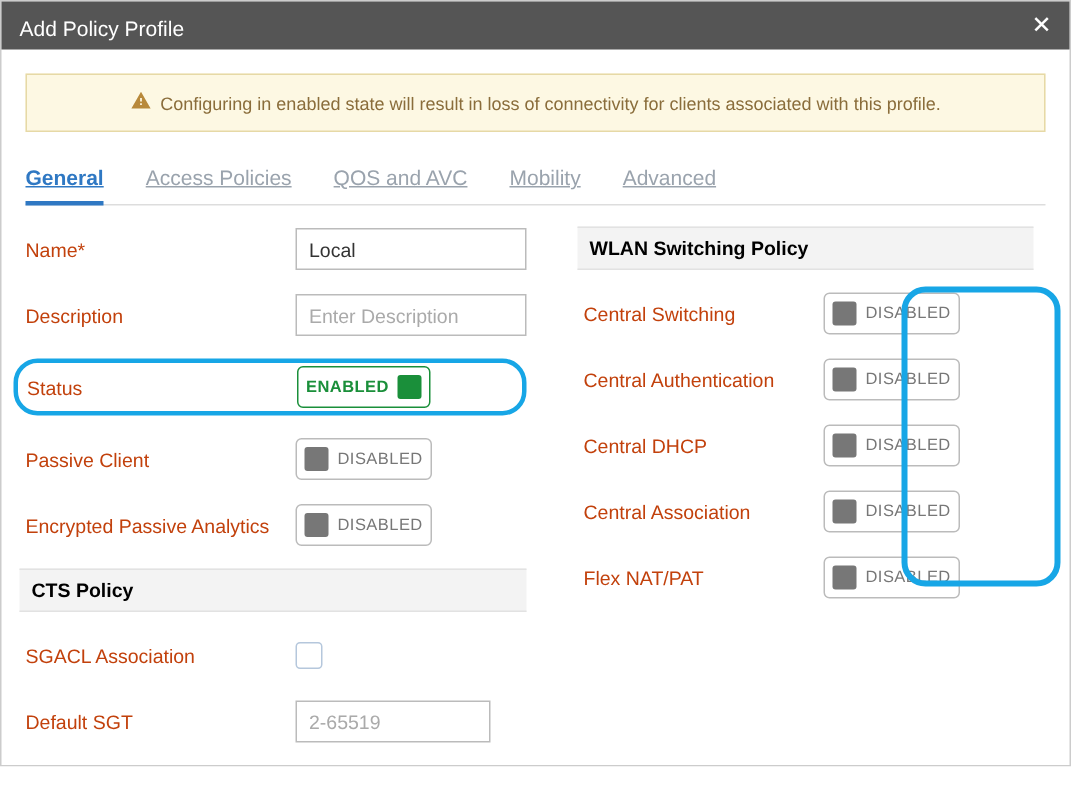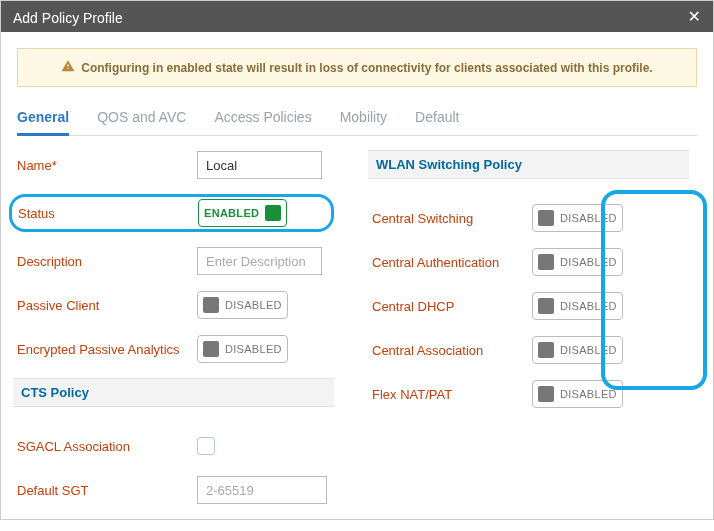--- a/index.html
+++ b/index.html
@@ -10,37 +10,36 @@
   .body { padding: 10px 16px 0 16px; }
   .warning {
     border: 1px solid #e6d9a6;
     background: #fdf8e3;
     color: #8a6d3b;
     padding: 10px 12px;
     text-align: center;
     font-size: 12px;
     display: flex; justify-content: center; align-items: center; gap: 6px;
     margin: 6px 0 18px 0;
-    font-weight: bold;
   }
   .tabs { display: flex; gap: 28px; border-bottom: 1px solid #ddd; margin: 0 0 14px 0; }
-  .tab { padding: 4px 0 8px 0; color: #9aa3ad; cursor: pointer; font-size: 14px; }
+  .tab { padding: 4px 0 8px 0; color: #9aa3ad; cursor: pointer; font-size: 14px; text-decoration: underline; }
   .tab.active { color: #2f78c3; font-weight: 600; border-bottom: 3px solid #2f78c3; margin-bottom: -1px; }
   .cols { display: flex; gap: 30px; }
   .col { flex: 1; padding-right: 8px; }
   .row { display: flex; align-items: center; margin: 0 0 14px 0; min-height: 30px; }
   .row > label { flex: 0 0 180px; color: #c2410c; }
   .row.highlighted { border: 3px solid #17a6e6; border-radius: 16px; padding: 2px 6px; margin-left: -8px; }
   input[type=text] {
-    width: 125px; height: 28px; border: 1px solid #bbb; padding: 2px 8px; font-size: 13px; color: #333;
+    width: 154px; height: 28px; border: 1px solid #bbb; padding: 2px 8px; font-size: 13px; color: #333;
   }
   input[type=text]::placeholder { color: #aaa; }
   .section-header {
     background: #f3f3f3; border-top: 1px solid #e2e2e2; border-bottom: 1px solid #e2e2e2;
-    padding: 6px 8px; font-weight: 700; color: #0369a1; margin: 4px 0 24px -4px; font-size: 13px;
+    padding: 6px 8px; font-weight: 700; color: #000000; margin: 4px 0 14px -4px; font-size: 13px;
   }
   .section-header.right { margin-top: 0; }
   .checkbox {
     width: 18px; height: 18px; border: 1px solid #b5c7dc; border-radius: 3px; background: #fff; cursor: pointer;
   }
   input.sgt { width: 130px; }
   
   .toggle {
     display: inline-flex; align-items: center; justify-content: space-between;
     border: 1px solid #bbb; border-radius: 4px; height: 28px; min-width: 84px;
@@ -76,46 +75,46 @@
       <span>
         <svg width="14" height="14" viewBox="0 0 24 24">
             <path fill="#b8893a" d="M12 2 1 21h22L12 2zm1 15h-2v-2h2v2zm0-4h-2V9h2v4z"></path>
           </svg>
       </span>
       <span>Configuring in enabled state will result in loss of connectivity for clients associated with this profile.</span>
     </div>
 
     <div class="tabs">
       <div class="tab active">General</div>
+      <div class="tab">Access Policies</div>
       <div class="tab">QOS and AVC</div>
-      <div class="tab">Access Policies</div>
       <div class="tab">Mobility</div>
-      <div class="tab">Default</div>
+      <div class="tab">Advanced</div>
     </div>
 
     <div class="cols">
 
       <div class="col">
 
         <div class="row">
           <label>Name*</label>
           <input type="text" value="Local" style="">
         </div>
 
+        <div class="row">
+          <label>Description</label>
+          <input type="text" placeholder="Enter Description" style="">
+        </div>
+
         <div class="row highlighted">
           <label>Status</label>
           <span class="toggle on">
             <span class="lbl">ENABLED</span>
             <span class="knob"></span>
           </span>
-        </div>
-
-        <div class="row">
-          <label>Description</label>
-          <input type="text" placeholder="Enter Description" style="">
         </div>
 
         <div class="row">
           <label>Passive Client</label>
           <span class="toggle off">
             <span class="knob"></span>
             <span class="lbl">DISABLED</span>
           </span>
         </div>
 

